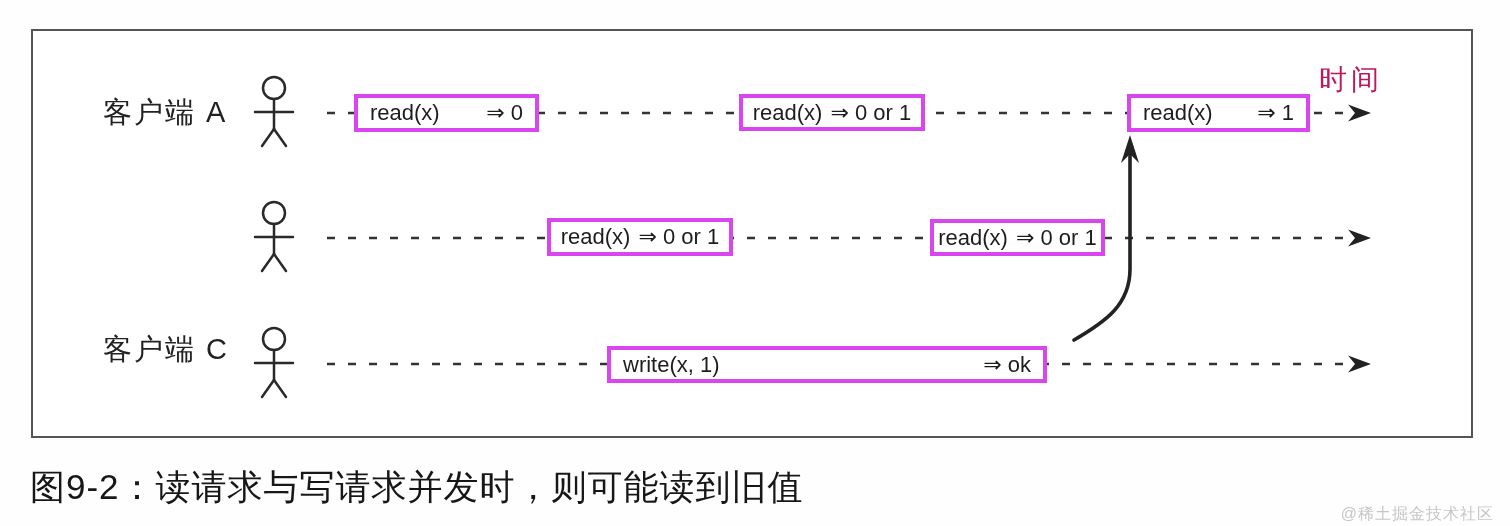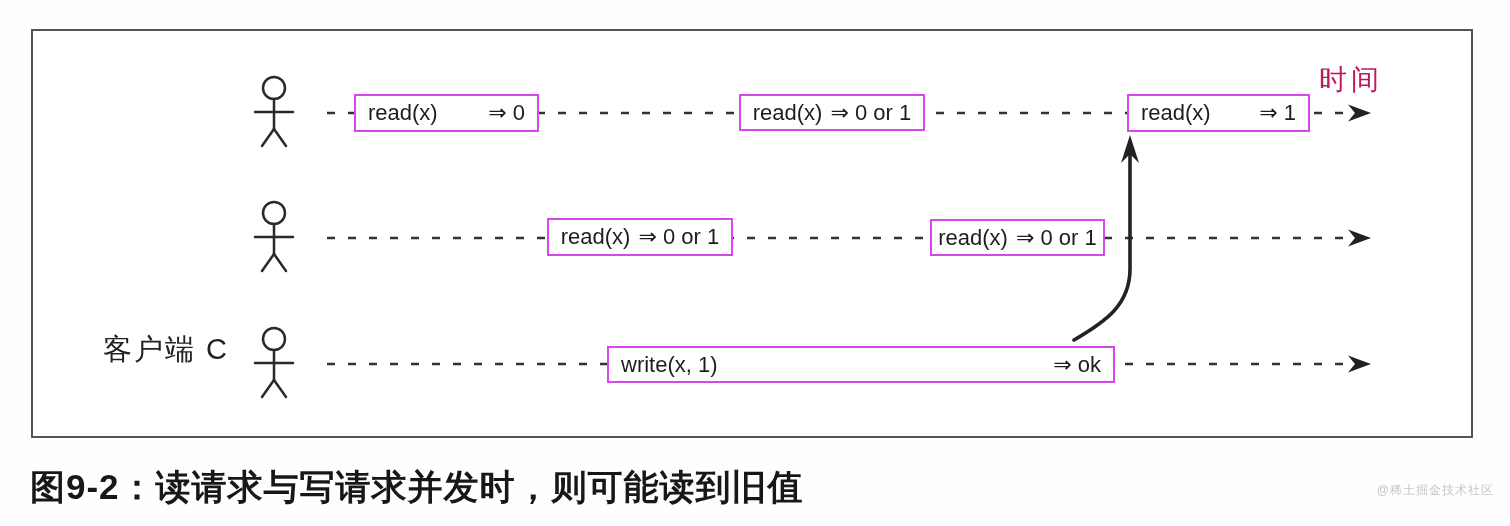--- a/index.html
+++ b/index.html
@@ -43,21 +43,21 @@
     font-size: 29px;
     color: #222;
     letter-spacing: 2px;
     z-index: 2;
     white-space: nowrap;
   }
   .event-box {
     position: absolute;
     box-sizing: border-box;
     background: #fff;
-    border: 2px solid #d946ef;
+    border: 4px solid #d946ef;
     display: flex;
     align-items: center;
     font-size: 22px;
     color: #1d1d1d;
     z-index: 2;
     white-space: nowrap;
   }
   .event-box.spread { justify-content: space-between; padding: 0 12px; }
   .event-box.compact { justify-content: center; gap: 8px; padding: 0 8px; }
   .time-label {
@@ -68,30 +68,30 @@
     color: #be185d;
     letter-spacing: 4px;
     z-index: 2;
     white-space: nowrap;
   }
   .caption {
     position: absolute;
     left: 30px;
     top: 464px;
     font-size: 35px;
-    font-weight: 700;
+    font-weight: 400;
     color: #171717;
     letter-spacing: 1px;
     white-space: nowrap;
   }
   .watermark {
     position: absolute;
     right: 16px;
-    top: 482px;
-    font-size: 12px;
+    top: 504px;
+    font-size: 16px;
     color: #c6c6c6;
     letter-spacing: 1px;
     white-space: nowrap;
   }
 </style>
 </head>
 <body>
 
 <div class="page">
 
@@ -126,20 +126,21 @@
         <g transform="translate(241,333)">
           <circle cx="0" cy="-25" r="11"></circle>
           <line x1="0" y1="-14" x2="0" y2="16"></line>
           <line x1="-19" y1="-1" x2="19" y2="-1"></line>
           <line x1="0" y1="16" x2="-12" y2="33"></line>
           <line x1="0" y1="16" x2="12" y2="33"></line>
         </g>
       </g>
     </svg>
 
+    <div class="lane-label" style="top:63px">客户端 A</div>
     <div class="lane-label" style="top:300px">客户端 C</div>
 
     <div class="event-box spread" style="left:321px;  top:63px;  width:185px; height:38px">
       <span>read(x)</span>
       <span>⇒ 0</span>
     </div>
     <div class="event-box compact" style="left:706px;  top:63px;  width:186px; height:37px">
       <span>read(x)</span>
       <span>⇒ 0 or 1</span>
     </div>
@@ -150,21 +151,21 @@
 
     <div class="event-box compact" style="left:514px;  top:187px; width:186px; height:38px">
       <span>read(x)</span>
       <span>⇒ 0 or 1</span>
     </div>
     <div class="event-box compact" style="left:897px;  top:188px; width:175px; height:37px">
       <span>read(x)</span>
       <span>⇒ 0 or 1</span>
     </div>
 
-    <div class="event-box spread" style="left:574px;  top:315px; width:508px; height:37px">
+    <div class="event-box spread" style="left:574px;  top:315px; width:440px; height:37px">
       <span>write(x, 1)</span>
       <span>⇒ ok</span>
     </div>
 
     <div class="time-label">时间</div>
 
     <svg class="layer overlay-layer" viewBox="0 0 1442 409">
       <path d="M 1041 309 C 1072 291 1097 274 1097 238 L 1097 124" fill="none" stroke="#222" stroke-width="3.6" stroke-linecap="round"></path>
       <path d="M 1097 104 L 1088 132 L 1097 123 L 1106 132 Z" fill="#222" stroke="none"></path>
     </svg>

